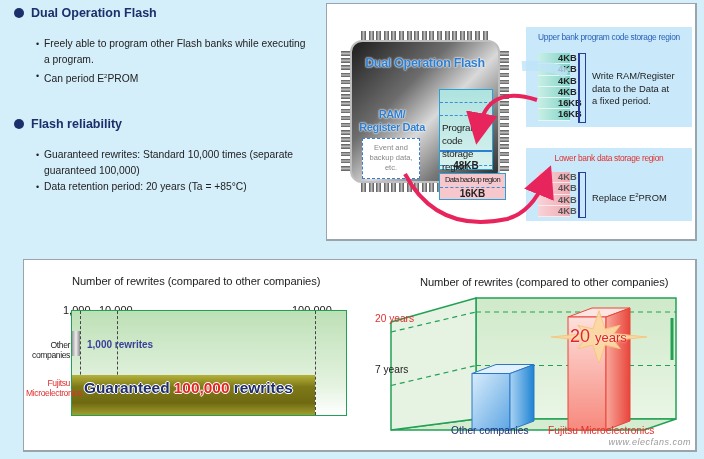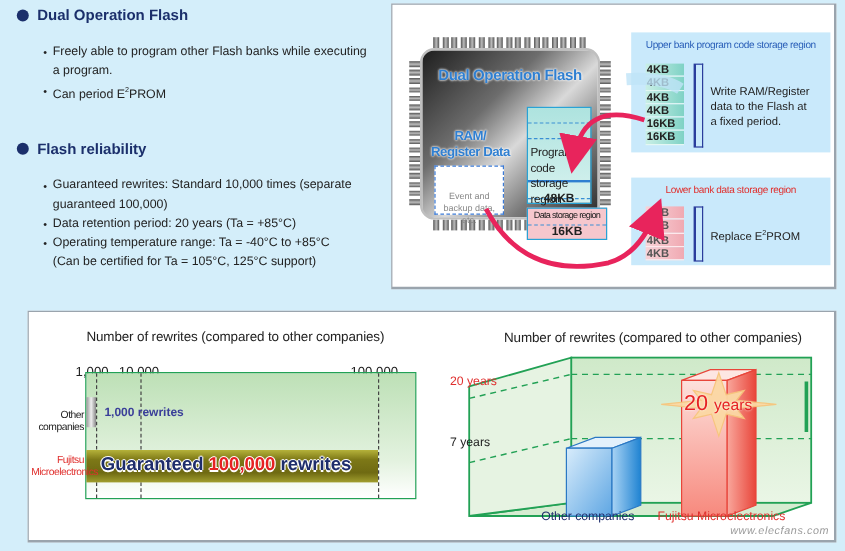--- a/index.html
+++ b/index.html
@@ -22,55 +22,55 @@
   .pins { position: absolute; display: flex; gap: 2.6px; }
   .pins.top { left: 20px; top: 0; height: 9px; }
   .pins.bottom { left: 20px; bottom: 0; height: 9px; }
   .pins.top span, .pins.bottom span { width: 5px; height: 9px; background: linear-gradient(90deg,#555,#bbb,#555); }
   .pins.left { left: 0; top: 20px; flex-direction: column; width: 9px; }
   .pins.right { right: 0; top: 20px; flex-direction: column; width: 9px; }
   .pins.left span, .pins.right span { height: 4.6px; width: 9px; background: linear-gradient(180deg,#555,#bbb,#555); }
   .chip-body { position: absolute; left: 9px; top: 9px; width: 150px; height: 143px; border-radius: 12px; background: linear-gradient(135deg,#1e1e1e 0%,#6d6d6d 35%,#d9d9d9 55%,#7a7a7a 75%,#2a2a2a 100%); border: 2px solid #bfbfbf; }
   .chip-title { position: absolute; left: 0; width: 100%; top: 14px; text-align: center; font-size: 12.5px; color: #2f7fd1; font-weight: bold; text-shadow: 0 0 2px #fff, 0 0 2px #fff; letter-spacing: -0.3px; }
   .ram-label { position: absolute; left: 2px; top: 66px; width: 76px; text-align: center; font-size: 11px; line-height: 13px; color: #2f7fd1; font-weight: bold; text-shadow: 0 0 2px #fff, 0 0 2px #fff; letter-spacing: -0.4px; }
-  .event-box { position: absolute; left: 10px; top: 96px; width: 58px; height: 41px; background: #fff; border: 1.5px dashed #3b7ad6; font-size: 7.5px; color: #888; text-align: center; line-height: 10px; padding-top: 20px; }
+  .event-box { position: absolute; left: 10px; top: 96px; width: 58px; height: 41px; background: #fff; border: 1.5px dashed #3b7ad6; font-size: 7.5px; color: #888; text-align: center; line-height: 10px; padding-top: 4px; }
   .prog-region { position: absolute; left: 87px; top: 47px; width: 54px; height: 81px; background: linear-gradient(180deg,#aee3df,#d8f2ef); border: 1.5px solid #29a3d6; }
   .prog-region .dash { position: absolute; left: 0; width: 100%; border-top: 1px dashed #3a8fd4; }
   .prog-region .solid { position: absolute; left: 0; width: 100%; border-top: 2px solid #2f7fd1; }
   .prog-text { position: absolute; left: 2px; top: 31px; font-size: 9.8px; line-height: 13px; color: #222; letter-spacing: -0.2px; }
   .prog-size { position: absolute; left: 0; width: 100%; top: 70px; text-align: center; font-size: 10px; font-weight: bold; color: #222; }
   .data-region { position: absolute; left: 87px; top: 131px; width: 67px; height: 27px; background: #f6c7cd; border: 1.5px solid #29a3d6; }
   .data-region .t { position: absolute; left: 0; width: 100%; top: 1px; text-align: center; font-size: 7.6px; letter-spacing: -0.6px; color: #222; }
   .data-region .s { position: absolute; left: 0; width: 100%; top: 13px; text-align: center; font-size: 10px; font-weight: bold; color: #222; border-top: 1px dashed #3a8fd4; }
 
   .bank-box { position: absolute; background: #c9e9fb; }
   .bank-upper { left: 199px; top: 23px; width: 166px; height: 100px; }
   .bank-lower { left: 199px; top: 144px; width: 166px; height: 73px; }
   .bank-title { position: absolute; left: 0; width: 100%; top: 5px; text-align: center; font-size: 8.4px; letter-spacing: -0.3px; }
   .bank-upper .bank-title { color: #2a5fb8; }
   .bank-lower .bank-title { color: #e0302e; }
   .block-stack { position: absolute; left: 12px; display: flex; flex-direction: column; }
   .bank-upper .block-stack { top: 26px; }
   .bank-lower .block-stack { top: 24px; }
-  .block { width: 32px; height: 11.3px; font-size: 9.3px; font-weight: bold; line-height: 11.3px; padding-left: 1px; color: #222; }
+  .block { width: 32px; height: 11.3px; font-size: 9.3px; font-weight: bold; line-height: 11.3px; padding-left: 20px; color: #222; }
   .bank-upper .block { background: linear-gradient(90deg,#c9efe6,#7fd2c5); border-bottom: 1px solid #e4f7f3; }
   .bank-lower .block { background: linear-gradient(90deg,#f8d3d8,#f0a9b2); border-bottom: 1px solid #fde9ec; color: #555; }
   .brace { position: absolute; border: 1px solid #2a3d9c; border-left: none; width: 6px; }
   .brace-arrow { position: absolute; width: 1.5px; background: #2a3d9c; }
   .bank-desc { position: absolute; font-size: 9.4px; line-height: 12.5px; color: #222; }
 
   
   .bottom-panel { position: absolute; left: 23px; top: 259px; width: 674px; height: 193px; background: #fff; border: 1px solid #9aa4ad; border-right-width: 2px; border-bottom-width: 2px; }
   .chart-title { position: absolute; font-size: 11.2px; color: #222; letter-spacing: -0.1px; }
   .tick-label { position: absolute; font-size: 11px; color: #222; }
   .rw-plot { position: absolute; left: 47px; top: 50px; width: 276px; height: 106px; border: 1.5px solid #22a155; background: linear-gradient(180deg,#bde0b6 0%,#e3f2df 70%,#fff 100%); overflow: visible; }
   .vline { position: absolute; top: 0; bottom: 0; border-left: 1px dashed #444; }
   .other-bar { position: absolute; left: 0; top: 20px; width: 8px; height: 25px; background: linear-gradient(90deg,#999,#eee,#888); }
   .rw-label-other { position: absolute; left: 15px; top: 28px; font-size: 10px; font-weight: bold; color: #3a3f99; }
-  .fujitsu-bar { position: absolute; left: 0; top: 64px; height: 27px; background: linear-gradient(180deg,#b5b23a 0%,#7d7817 30%,#6f6a12 70%,#a19e2e 100%); }
+  .fujitsu-bar { position: absolute; left: 0; top: 64px; height: 40px; background: linear-gradient(180deg,#b5b23a 0%,#7d7817 30%,#6f6a12 70%,#a19e2e 100%); }
   .fujitsu-bar-text { position: absolute; left: 12px; top: 4px; font-size: 15.4px; font-weight: bold; color: #1e2d6b; white-space: nowrap; text-shadow: 1px 0 0 #fff, -1px 0 0 #fff, 0 1px 0 #fff, 0 -1px 0 #fff; }
   .fujitsu-bar-text .hl { color: #e62222; }
   .row-label { position: absolute; text-align: right; font-size: 8.6px; line-height: 10px; letter-spacing: -0.4px; }
 
   .chart3d { position: absolute; left: 0; top: 0; }
   .y-label { position: absolute; font-size: 10.2px; }
   .x-label { position: absolute; font-size: 10.2px; }
   .watermark { position: absolute; right: 4px; bottom: 3px; font-size: 9px; color: #9a9a9a; font-style: italic; letter-spacing: 0.5px; }
 </style>
 </head>
@@ -88,21 +88,20 @@
 </div>
 
 <div class="section" style="top:117px">
   <h2>
       <span class="bullet-dot"></span>
       <span>Flash reliability</span>
     </h2>
   <ul>
     <li><span>Guaranteed rewrites: Standard 10,000 times (separate</span><span class="cont">guaranteed 100,000)</span></li>
     <li><span>Data retention period: 20 years (Ta = +85°C)</span></li>
-    <li><span>Operating temperature range: Ta = -40°C to +85°C</span><span class="cont">(Can be certified for Ta = 105°C, 125°C support)</span></li>
   </ul>
 </div>
 
 <div class="diagram-panel">
   <div class="chip">
     <div class="pins top" id="pins-top">
         <span></span>
         <span></span>
         <span></span>
         <span></span>
@@ -187,41 +186,41 @@
       </div>
       <div class="prog-region">
         <div class="dash" style="top:12px"></div>
         <div class="dash" style="top:25px"></div>
         <div class="solid" style="top:60px"></div>
         <div class="dash" style="top:75px"></div>
         <div class="prog-text"><span>Program code</span><br><span>storage region</span></div>
         <div class="prog-size">48KB</div>
       </div>
       <div class="data-region">
-        <div class="t">Data storage region</div>
+        <div class="t">Data backup region</div>
         <div class="s">16KB</div>
       </div>
     </div>
   </div>
 
   <div class="bank-box bank-upper">
     <div class="bank-title">Upper bank program code storage region</div>
     <div class="block-stack">
       <div class="block">4KB</div>
       <div class="block">4KB</div>
       <div class="block">4KB</div>
       <div class="block">4KB</div>
       <div class="block">16KB</div>
       <div class="block">16KB</div>
     </div>
     <div class="brace" style="left:54px; top:26px; height:70px"></div>
     <div class="brace-arrow" style="left:52px; top:26px; height:70px"></div>
     <div class="bank-desc" style="left:66px; top:43px">
       <span>Write RAM/Register</span><br>
-      <span>data to the Flash at</span><br>
+      <span>data to the Data at</span><br>
       <span>a fixed period.</span>
     </div>
   </div>
 
   <div class="bank-box bank-lower">
     <div class="bank-title">Lower bank data storage region</div>
     <div class="block-stack">
       <div class="block">4KB</div>
       <div class="block">4KB</div>
       <div class="block">4KB</div>

